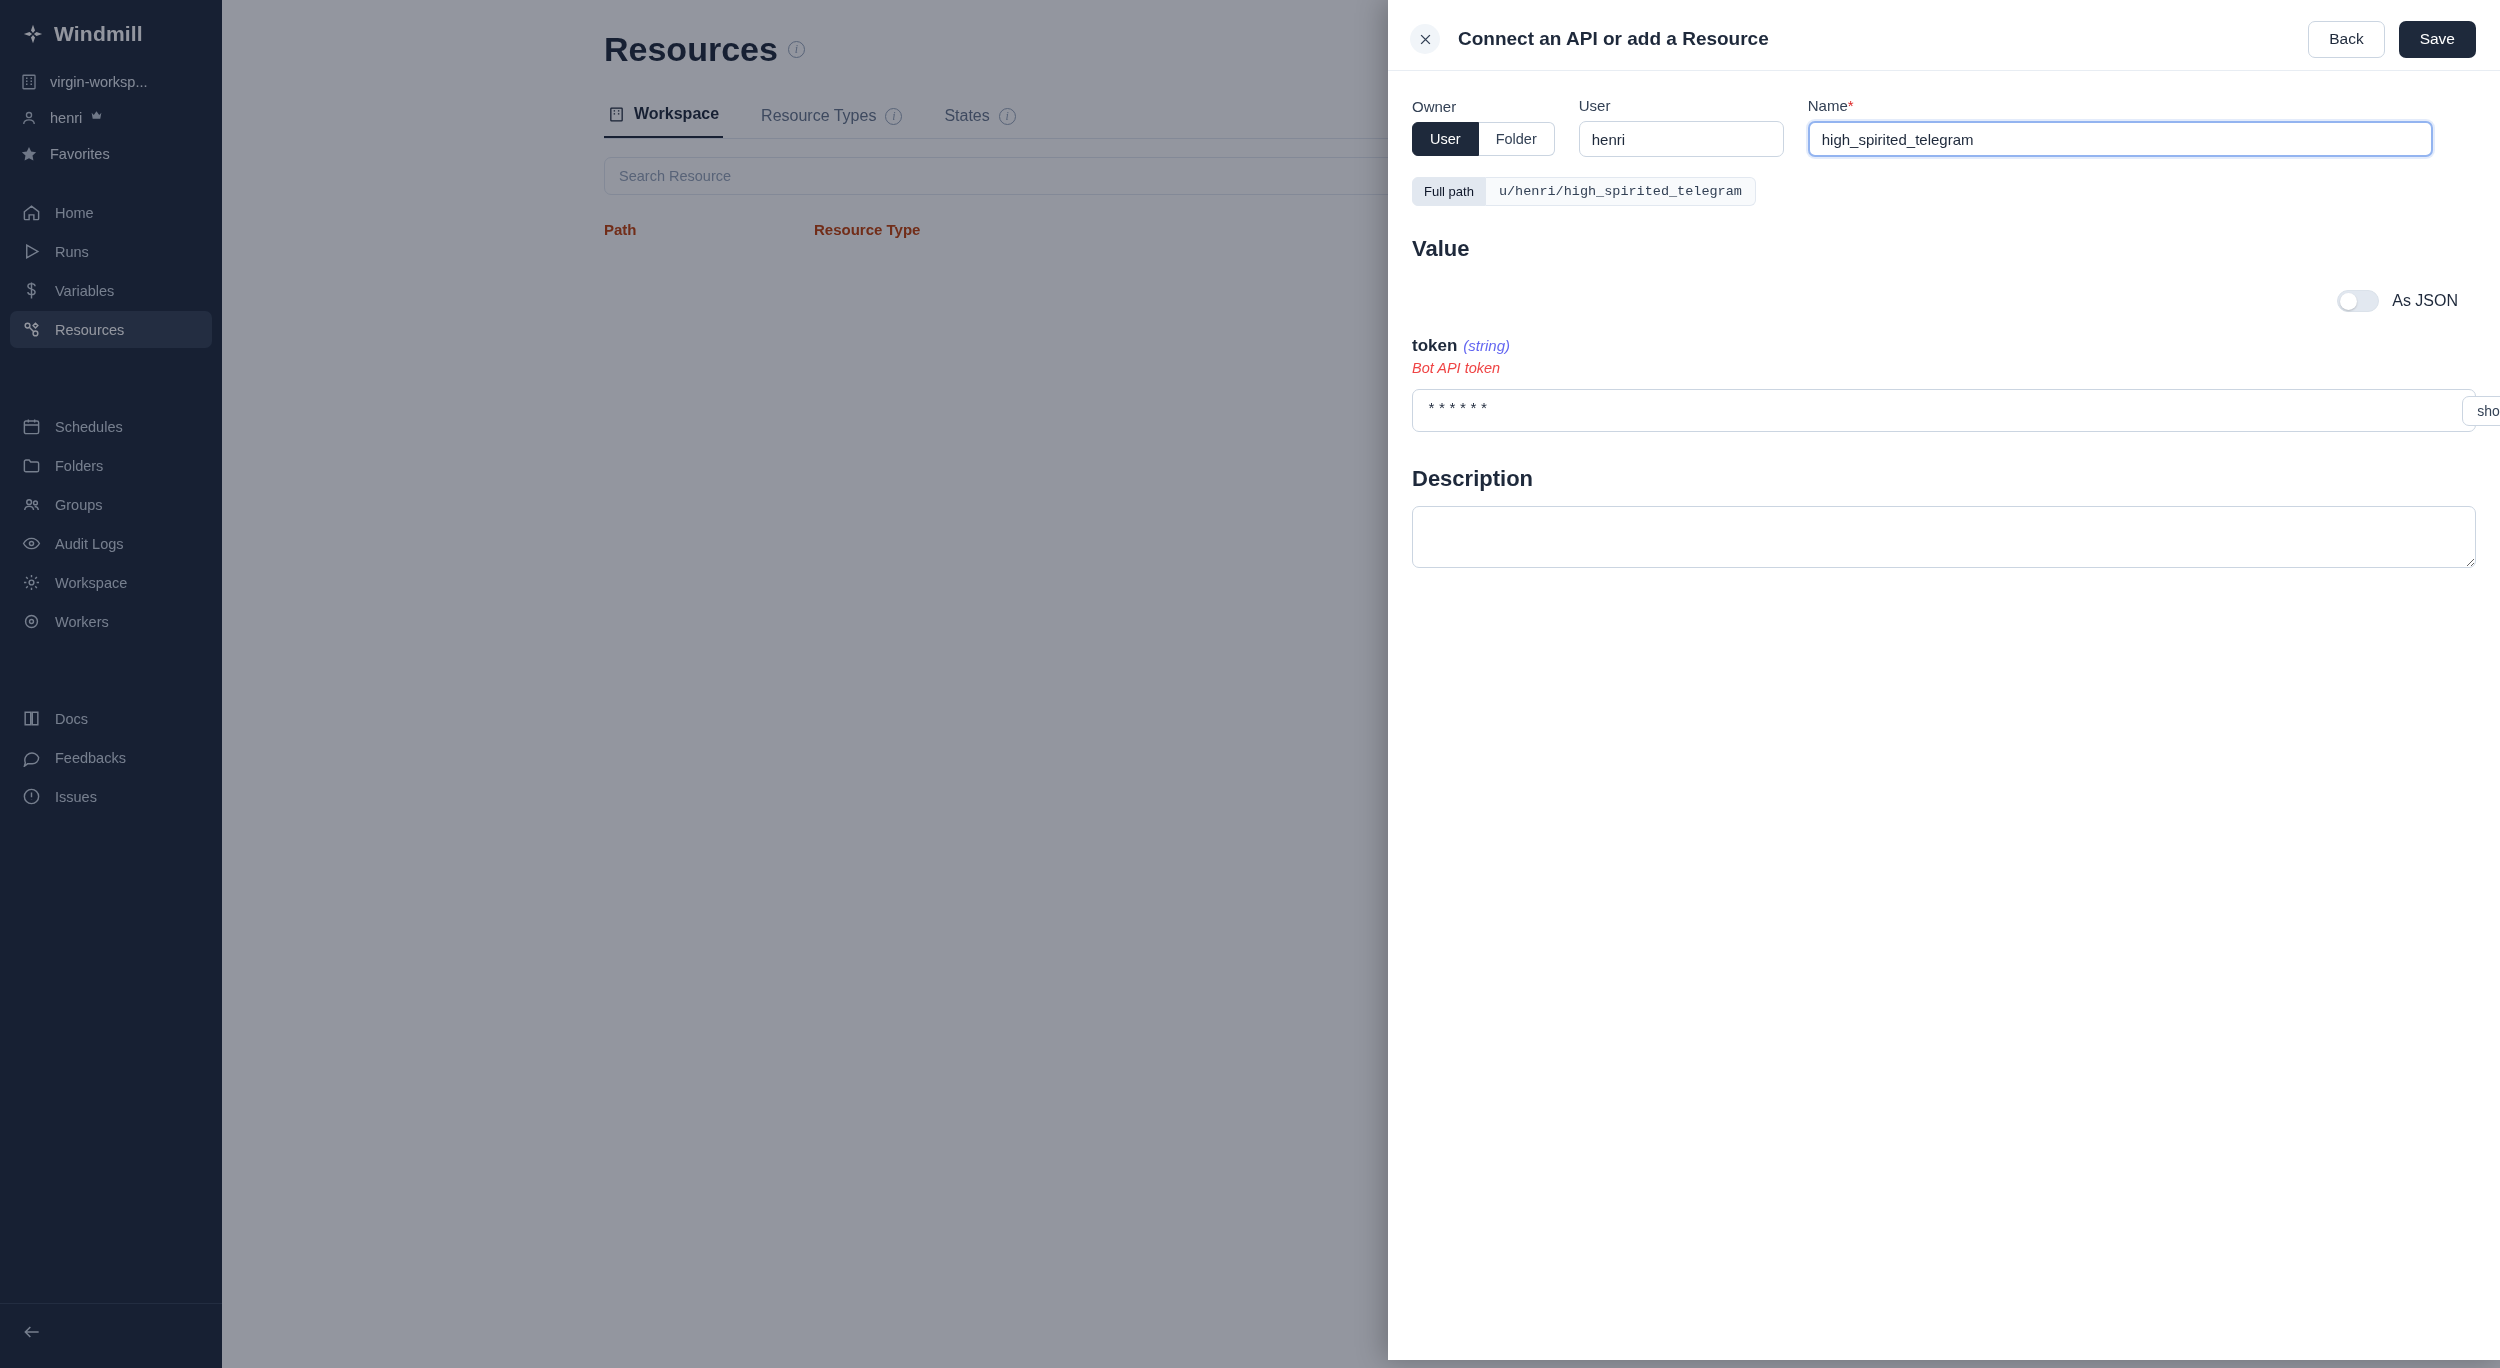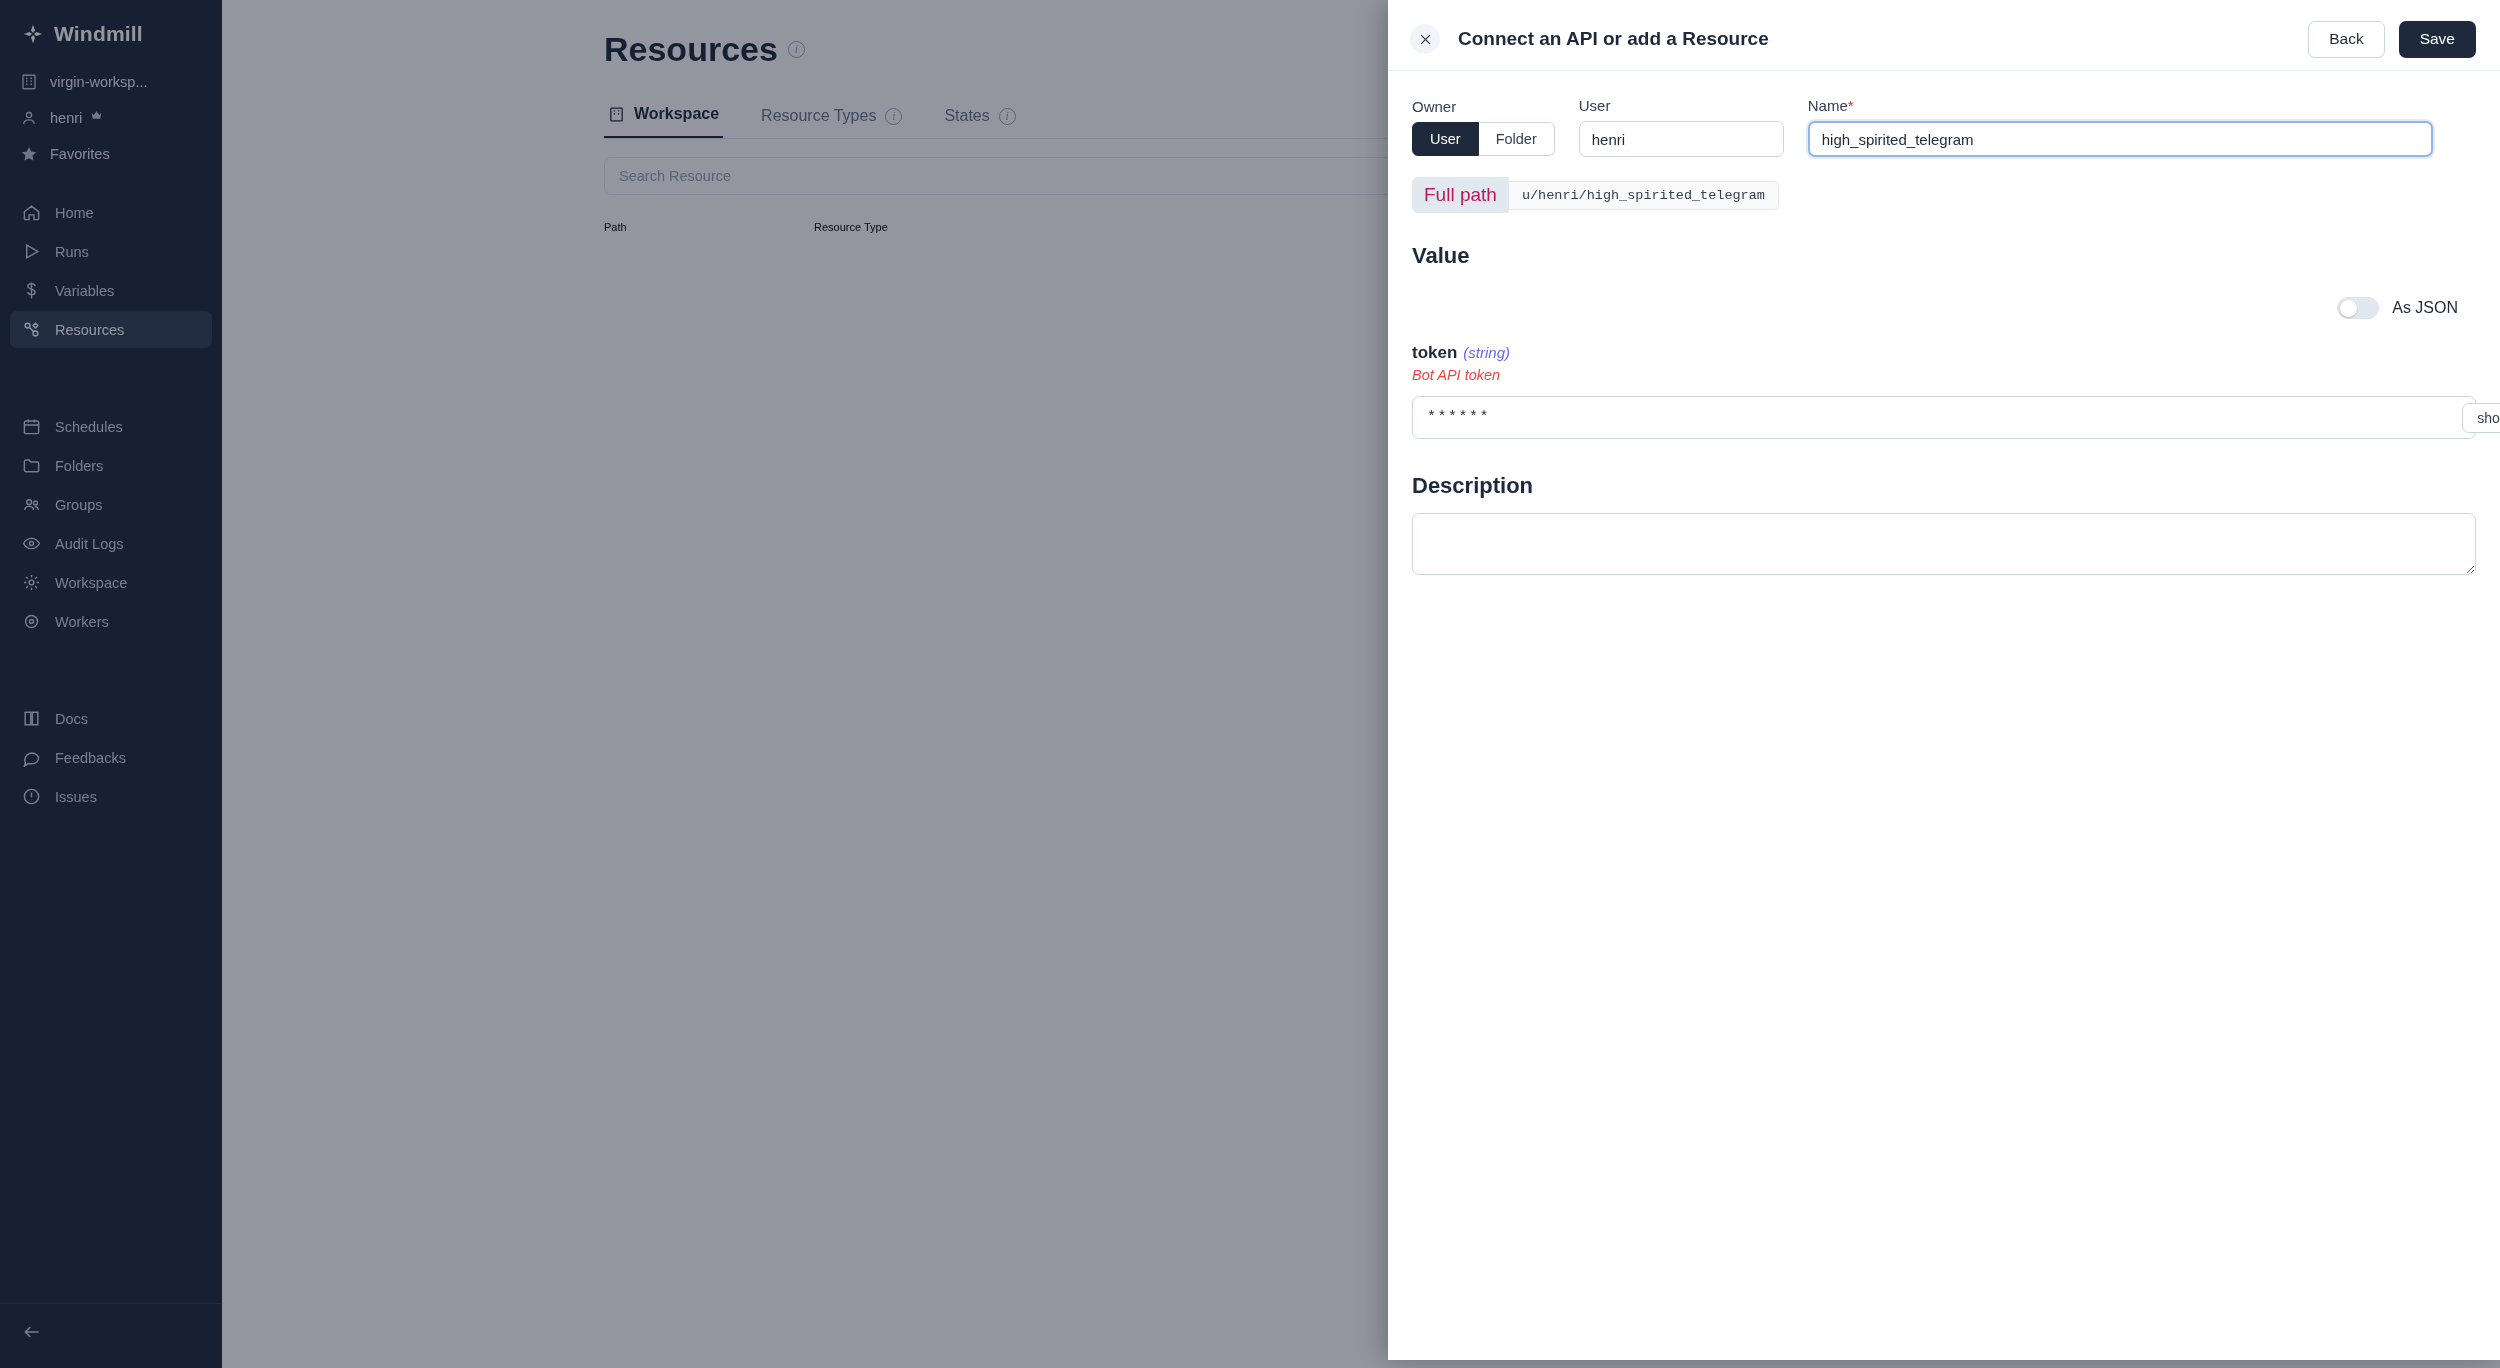--- a/index.html
+++ b/index.html
@@ -80,21 +80,21 @@
   .tab .ico { width: 17px; height: 17px; }
 
   .search-box {
     margin: 18px 0 0 382px; width: 1150px; height: 38px;
     border: 1px solid #e2e8f0; border-radius: 7px;
     display: flex; align-items: center; padding: 0 14px;
     color: #94a3b8; font-size: 14.5px;
   }
   .table-head {
     margin: 26px 0 0 382px; width: 1150px;
-    display: flex; font-size: 11px; font-weight: 400; color: #000000;
+    display: flex; font-size: 15px; font-weight: 700; color: #c2410c;
   }
   .th-path { width: 210px; }
   .th-type { width: 300px; }
 
   
   .scrim {
     position: absolute; left: 0; top: 0; width: 2500px; height: 1368px;
     background: rgba(15, 23, 42, 0.45);
   }
 
@@ -149,21 +149,21 @@
     font-family: "Liberation Sans", sans-serif; background: #fff;
   }
   .input-user { width: 205px; }
   .input-name {
     width: 625px; border: 2px solid #93b4f0; box-shadow: 0 0 0 2px rgba(147,180,240,.25);
     caret-color: #1e293b;
   }
 
   .fullpath-row { display: flex; align-items: center; margin-top: 20px; }
   .fullpath-tag {
-    background: #e2e8f0; color: #be185d; font-size: 19px;
+    background: #e2e8f0; color: #0f172a; font-size: 13px;
     padding: 6px 11px; border-radius: 6px 0 0 6px; border: 1px solid #e2e8f0;
   }
   .fullpath-val {
     background: #f8fafc; color: #334155; font-size: 13.5px;
     font-family: "Liberation Mono", monospace;
     padding: 6px 13px; border: 1px solid #e2e8f0; border-left: none;
     border-radius: 0 6px 6px 0;
   }
 
   .section-title { font-size: 22px; font-weight: 700; color: #1e293b; margin-top: 30px; }

